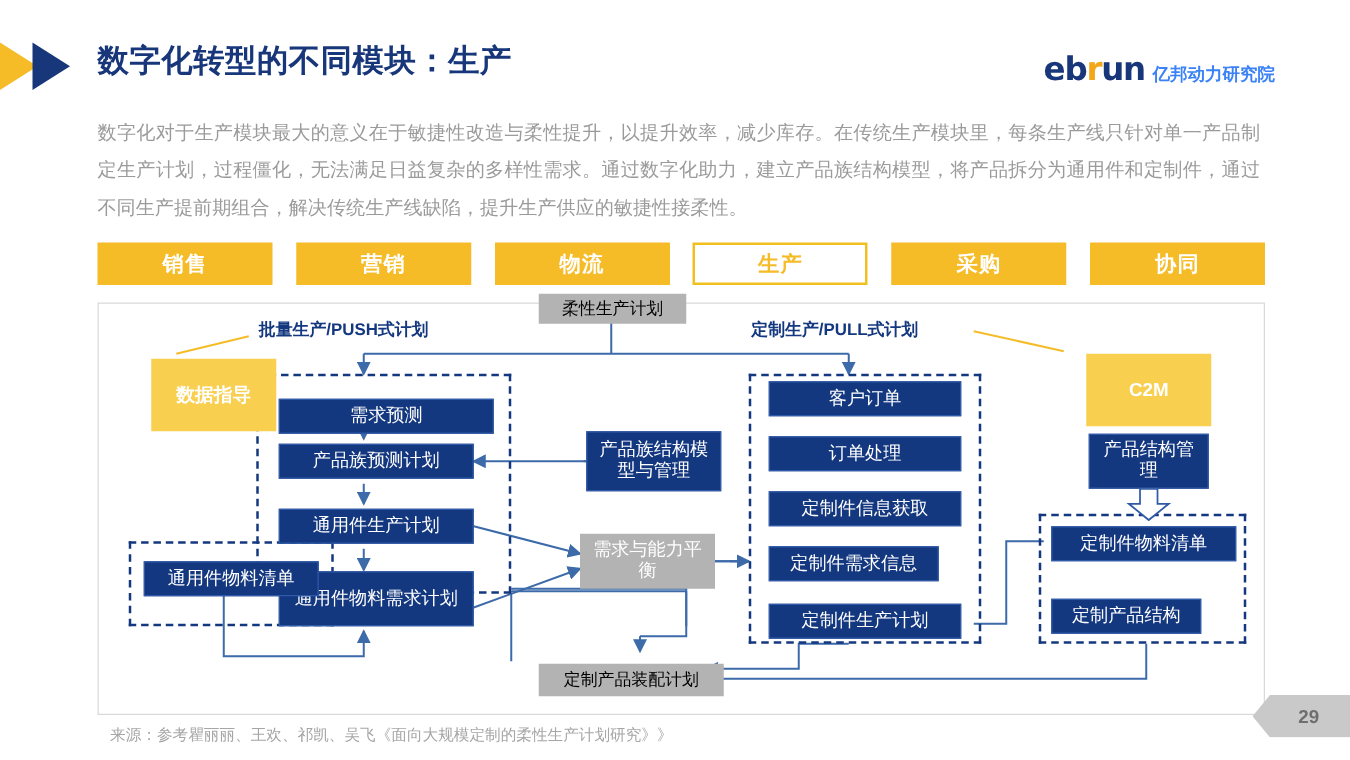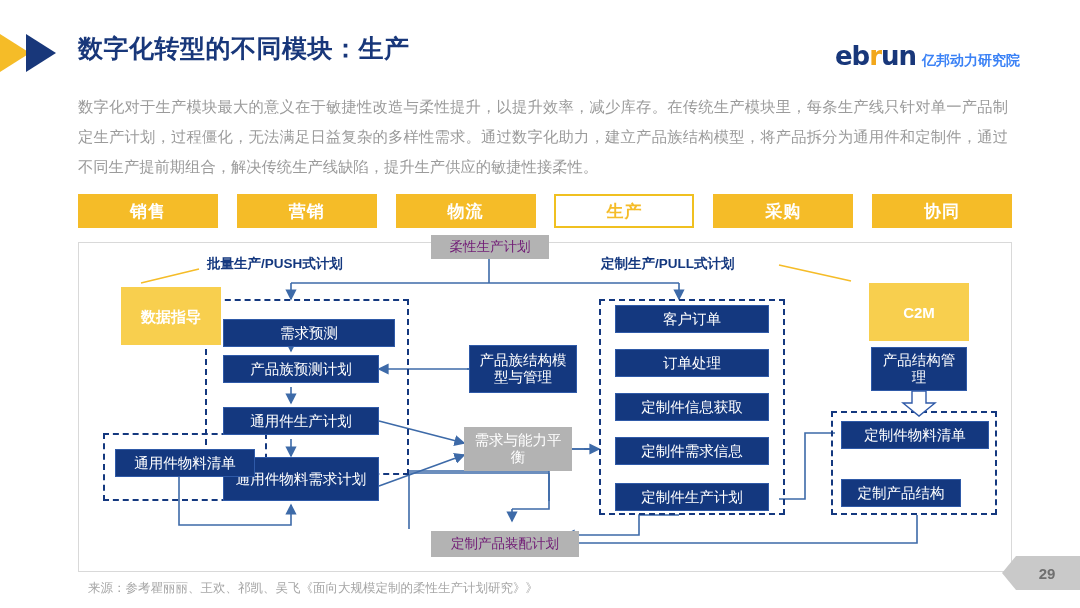--- a/index.html
+++ b/index.html
@@ -115,21 +115,21 @@
     z-index: 1;
   }
   .grp-label {
     position: absolute;
     color: #14387f; font-weight: bold;
     font-size: 13.5px; white-space: nowrap;
     z-index: 4;
   }
   .gray-chip {
     position: absolute;
-    background: #b3b3b3; color: #701a75;
+    background: #b3b3b3; color: #000000;
     font-size: 13.5px;
     display: flex; align-items: center; justify-content: center;
     z-index: 4;
   }
 
   
   .source {
     position: absolute; left: 88px; top: 580px;
     font-size: 12.5px; color: #a6a6a6;
     white-space: nowrap;
@@ -253,21 +253,21 @@
       <div class="node blue" style="left:144px; top:164px; width:156px; height:28px;">通用件生产计划</div>
       <div class="node blue" style="left:144px; top:214px; width:156px; height:44px; padding:12px 6px;">通用件物料需求计划</div>
       <div class="node blue" style="left:36px; top:206px; width:140px; height:28px;">通用件物料清单</div>
 
       <div class="node blue" style="left:390px; top:102px; width:108px; height:48px; padding:0 4px;">产品族结构模型与管理</div>
       <div class="node gray" style="left:385px; top:184px; width:108px; height:44px; padding:16px 4px;">需求与能力平衡</div>
 
       <div class="node blue" style="left:536px; top:62px; width:154px; height:28px;">客户订单</div>
       <div class="node blue" style="left:536px; top:106px; width:154px; height:28px;">订单处理</div>
       <div class="node blue" style="left:536px; top:150px; width:154px; height:28px;">定制件信息获取</div>
-      <div class="node blue" style="left:536px; top:194px; width:154px; height:28px;">定制件需求信息</div>
+      <div class="node blue" style="left:536px; top:194px; width:136px; height:28px;">定制件需求信息</div>
       <div class="node blue" style="left:536px; top:240px; width:154px; height:28px;">定制件生产计划</div>
 
       <div class="node blue" style="left:792px; top:104px; width:96px; height:44px; padding:16px 4px;">产品结构管理</div>
 
       <div style="position:absolute; left:822px; top:148px; width:36px; height:26px; z-index:3;">
         <svg width="36" height="26" viewBox="0 0 36 26">
           <polygon points="11,0 25,0 25,12 34,12 18,25 2,12 11,12" fill="#ffffff" stroke="#2f5aa8" stroke-width="1.4"></polygon>
         </svg>
       </div>
 

